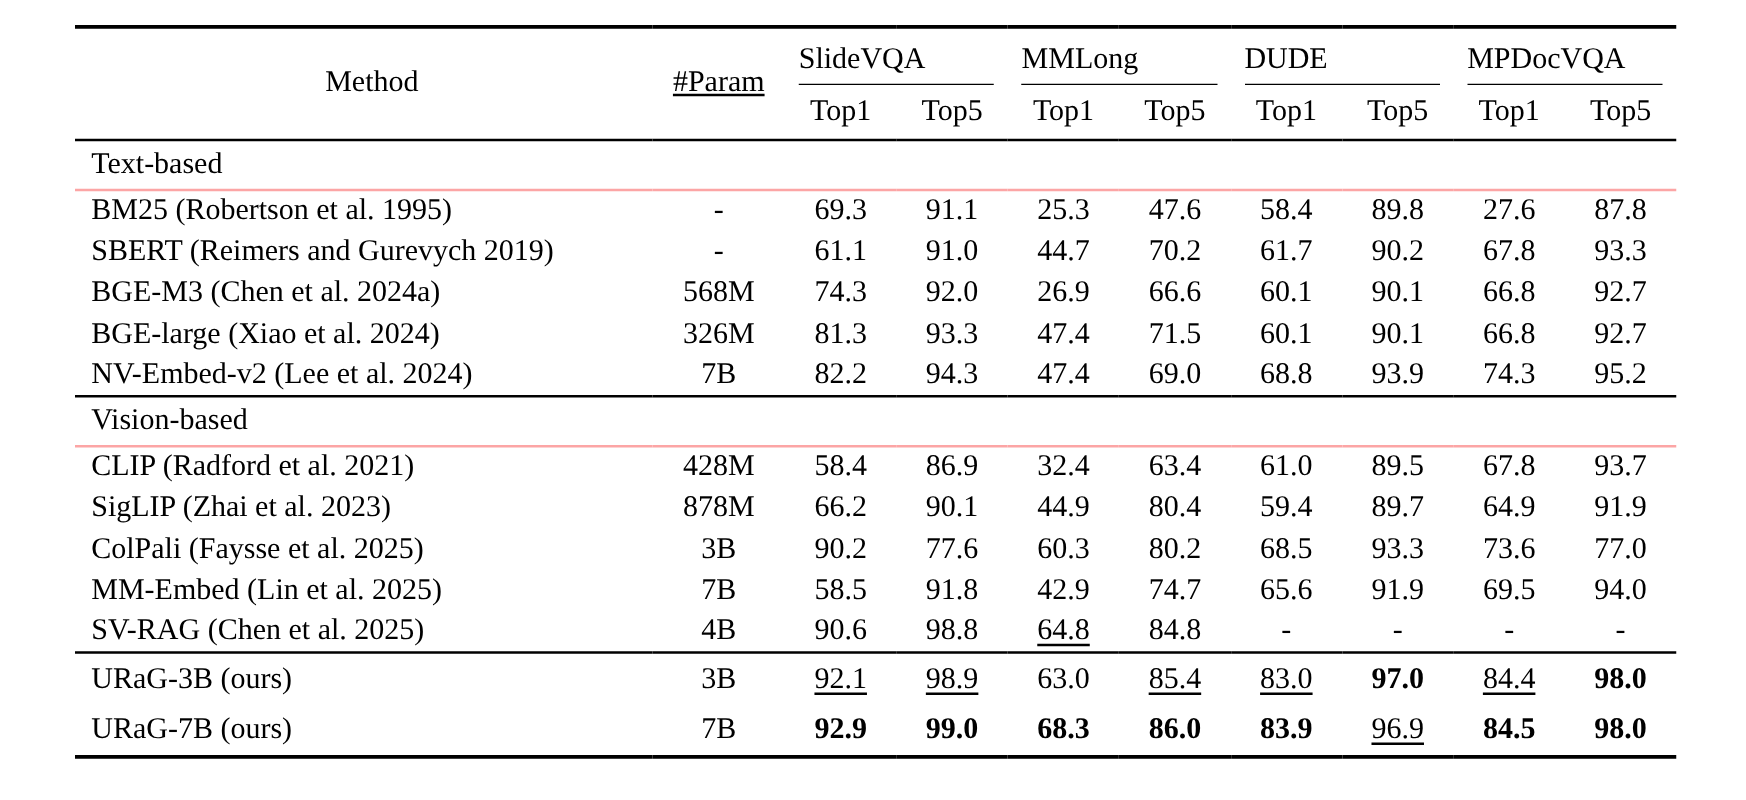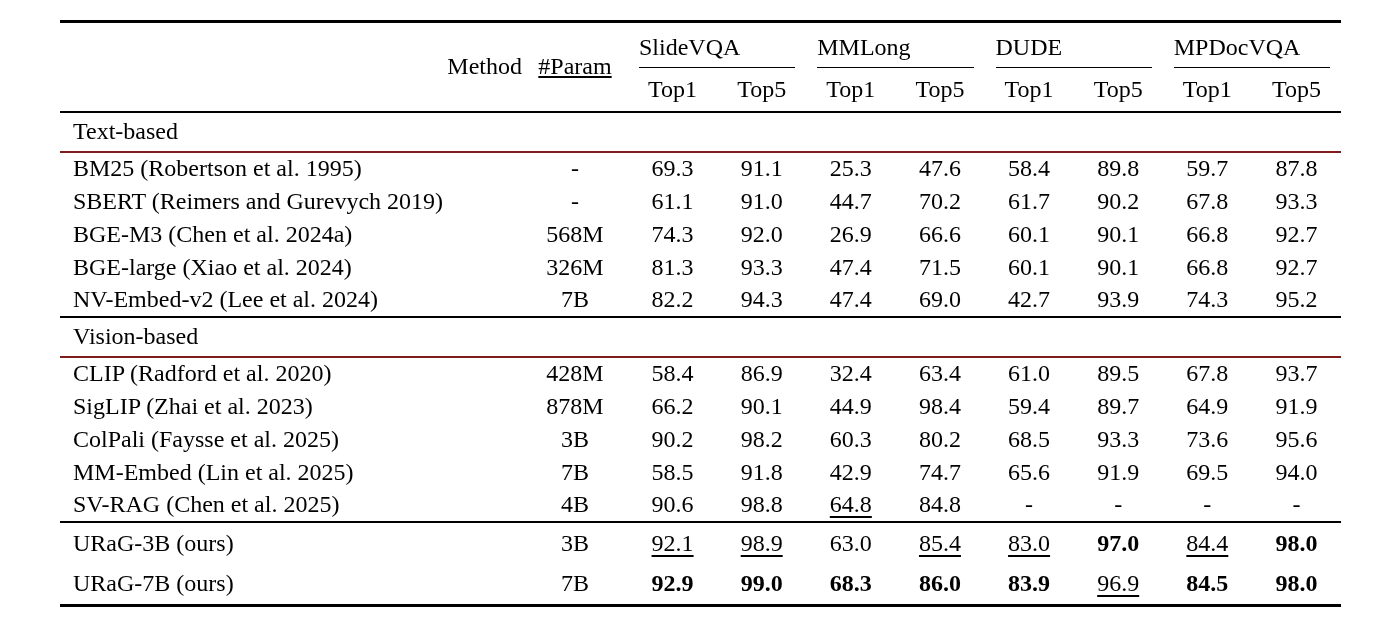--- a/index.html
+++ b/index.html
@@ -36,21 +36,21 @@
     overflow: hidden;
   }
   col.c-method { width: 462px; }
   col.c-param  { width: 106px; }
   
 
   thead { border-bottom: 2px solid #000000; }
   tr.h1 { height: 46px; }
   tr.h2 { height: 44px; }
   th.method-h {
-    text-align: right;
+    text-align: center;
     padding-left: 13px;
     vertical-align: middle;
   }
   th.param-h {
     text-align: center;
     vertical-align: middle;
     text-decoration: underline;
   }
   th.group { vertical-align: bottom; }
   .gline {
@@ -61,21 +61,21 @@
   }
   tr.h2 th.sub {
     text-align: center;
     vertical-align: middle;
   }
 
   tbody.section { border-bottom: 2px solid #000000; }
   tbody.section:last-child { border-bottom: none; font-family: Liberation Serif, serif; }
   tr.section-row {
     height: 40px;
-    border-bottom: 2px solid #7f1d1d;
+    border-bottom: 2px solid #fca5a5;
   }
   td.section-label {
     text-align: left;
     padding-left: 13px;
     vertical-align: middle;
   }
   tr.data-row { height: 33px; }
   tr.data-row.ours-row { height: 42px; }
   tbody tr.data-row:first-child:not(.ours-row) td { padding-top: 5px; }
   td.method-cell {
@@ -145,21 +145,21 @@
         </tr>
         <tr class="data-row">
           <td class="method-cell">BM25 (Robertson et al. 1995)</td>
           <td class="num">-</td>
           <td class="num">69.3</td>
           <td class="num">91.1</td>
           <td class="num">25.3</td>
           <td class="num">47.6</td>
           <td class="num">58.4</td>
           <td class="num">89.8</td>
-          <td class="num">59.7</td>
+          <td class="num">27.6</td>
           <td class="num">87.8</td>
         </tr>
         <tr class="data-row">
           <td class="method-cell">SBERT (Reimers and Gurevych 2019)</td>
           <td class="num">-</td>
           <td class="num">61.1</td>
           <td class="num">91.0</td>
           <td class="num">44.7</td>
           <td class="num">70.2</td>
           <td class="num">61.7</td>
@@ -191,65 +191,65 @@
           <td class="num">66.8</td>
           <td class="num">92.7</td>
         </tr>
         <tr class="data-row">
           <td class="method-cell">NV-Embed-v2 (Lee et al. 2024)</td>
           <td class="num">7B</td>
           <td class="num">82.2</td>
           <td class="num">94.3</td>
           <td class="num">47.4</td>
           <td class="num">69.0</td>
-          <td class="num">42.7</td>
+          <td class="num">68.8</td>
           <td class="num">93.9</td>
           <td class="num">74.3</td>
           <td class="num">95.2</td>
         </tr>
       </tbody>
       <tbody class="section">
         <tr class="section-row">
           <td colspan="10" class="section-label">Vision-based</td>
         </tr>
         <tr class="data-row">
-          <td class="method-cell">CLIP (Radford et al. 2020)</td>
+          <td class="method-cell">CLIP (Radford et al. 2021)</td>
           <td class="num">428M</td>
           <td class="num">58.4</td>
           <td class="num">86.9</td>
           <td class="num">32.4</td>
           <td class="num">63.4</td>
           <td class="num">61.0</td>
           <td class="num">89.5</td>
           <td class="num">67.8</td>
           <td class="num">93.7</td>
         </tr>
         <tr class="data-row">
           <td class="method-cell">SigLIP (Zhai et al. 2023)</td>
           <td class="num">878M</td>
           <td class="num">66.2</td>
           <td class="num">90.1</td>
           <td class="num">44.9</td>
-          <td class="num">98.4</td>
+          <td class="num">80.4</td>
           <td class="num">59.4</td>
           <td class="num">89.7</td>
           <td class="num">64.9</td>
           <td class="num">91.9</td>
         </tr>
         <tr class="data-row">
           <td class="method-cell">ColPali (Faysse et al. 2025)</td>
           <td class="num">3B</td>
           <td class="num">90.2</td>
-          <td class="num">98.2</td>
+          <td class="num">77.6</td>
           <td class="num">60.3</td>
           <td class="num">80.2</td>
           <td class="num">68.5</td>
           <td class="num">93.3</td>
           <td class="num">73.6</td>
-          <td class="num">95.6</td>
+          <td class="num">77.0</td>
         </tr>
         <tr class="data-row">
           <td class="method-cell">MM-Embed (Lin et al. 2025)</td>
           <td class="num">7B</td>
           <td class="num">58.5</td>
           <td class="num">91.8</td>
           <td class="num">42.9</td>
           <td class="num">74.7</td>
           <td class="num">65.6</td>
           <td class="num">91.9</td>

